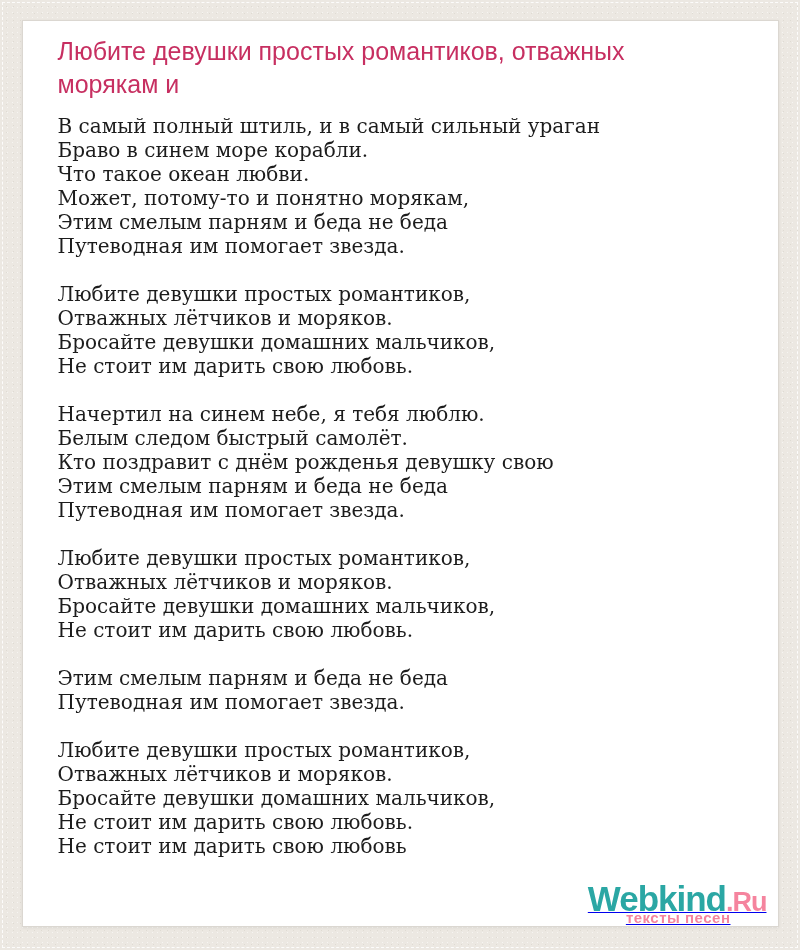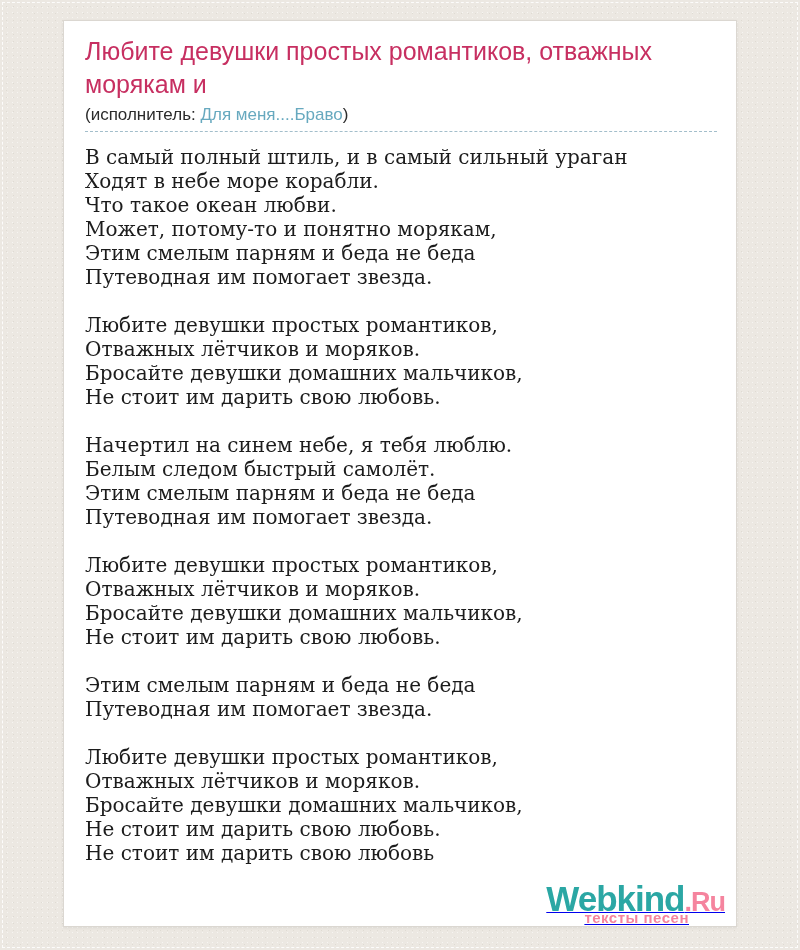--- a/index.html
+++ b/index.html
@@ -20,27 +20,27 @@
     overflow: hidden;
   }
   .page-border {
     position: absolute;
     inset: 2px;
     border: 1px dashed rgba(255,255,255,0.85);
     pointer-events: none;
   }
   .card {
     box-sizing: border-box;
-    width: 674px;
+    width: 757px;
     height: 907px;
     margin: 20px auto 0 auto;
     background: #ffffff;
     border: 1px solid #DBD7D1;
     box-shadow: 0 1px 3px rgba(0,0,0,0.07);
-    padding: 14px 19px 0 21px;
+    padding: 14px 19px 0 35px;
     position: relative;
   }
   h1.song-title {
     margin: 0;
     font-size: 25px;
     font-weight: 400;
     line-height: 33px;
     color: var(--title-color, #C72F61);
     letter-spacing: 0;
   }
@@ -104,42 +104,40 @@
 
 <div class="page-border"></div>
 
 <div class="card">
 
   <h1 class="song-title">
     <span>Любите девушки простых романтиков, отважных</span>
     <span>морякам и</span>
   </h1>
 
-  <div class="artist-line">
-    <span>(исполнитель: </span><a class="artist-link" href="#">Для меня....Браво</a><span>)</span>
-  </div>
 
   <div class="lyrics">
       <div class="stanza">
         <div class="line">В самый полный штиль, и в самый сильный ураган</div>
-        <div class="line">Ходят в небе море корабли.</div>
+        <div class="line">Браво в синем море корабли.</div>
         <div class="line">Что такое океан любви.</div>
         <div class="line">Может, потому-то и понятно морякам,</div>
         <div class="line">Этим смелым парням и беда не беда</div>
         <div class="line">Путеводная им помогает звезда.</div>
       </div>
       <div class="stanza">
         <div class="line">Любите девушки простых романтиков,</div>
         <div class="line">Отважных лётчиков и моряков.</div>
         <div class="line">Бросайте девушки домашних мальчиков,</div>
         <div class="line">Не стоит им дарить свою любовь.</div>
       </div>
       <div class="stanza">
         <div class="line">Начертил на синем небе, я тебя люблю.</div>
         <div class="line">Белым следом быстрый самолёт.</div>
+        <div class="line">Кто поздравит с днём рожденья девушку свою</div>
         <div class="line">Этим смелым парням и беда не беда</div>
         <div class="line">Путеводная им помогает звезда.</div>
       </div>
       <div class="stanza">
         <div class="line">Любите девушки простых романтиков,</div>
         <div class="line">Отважных лётчиков и моряков.</div>
         <div class="line">Бросайте девушки домашних мальчиков,</div>
         <div class="line">Не стоит им дарить свою любовь.</div>
       </div>
       <div class="stanza">

